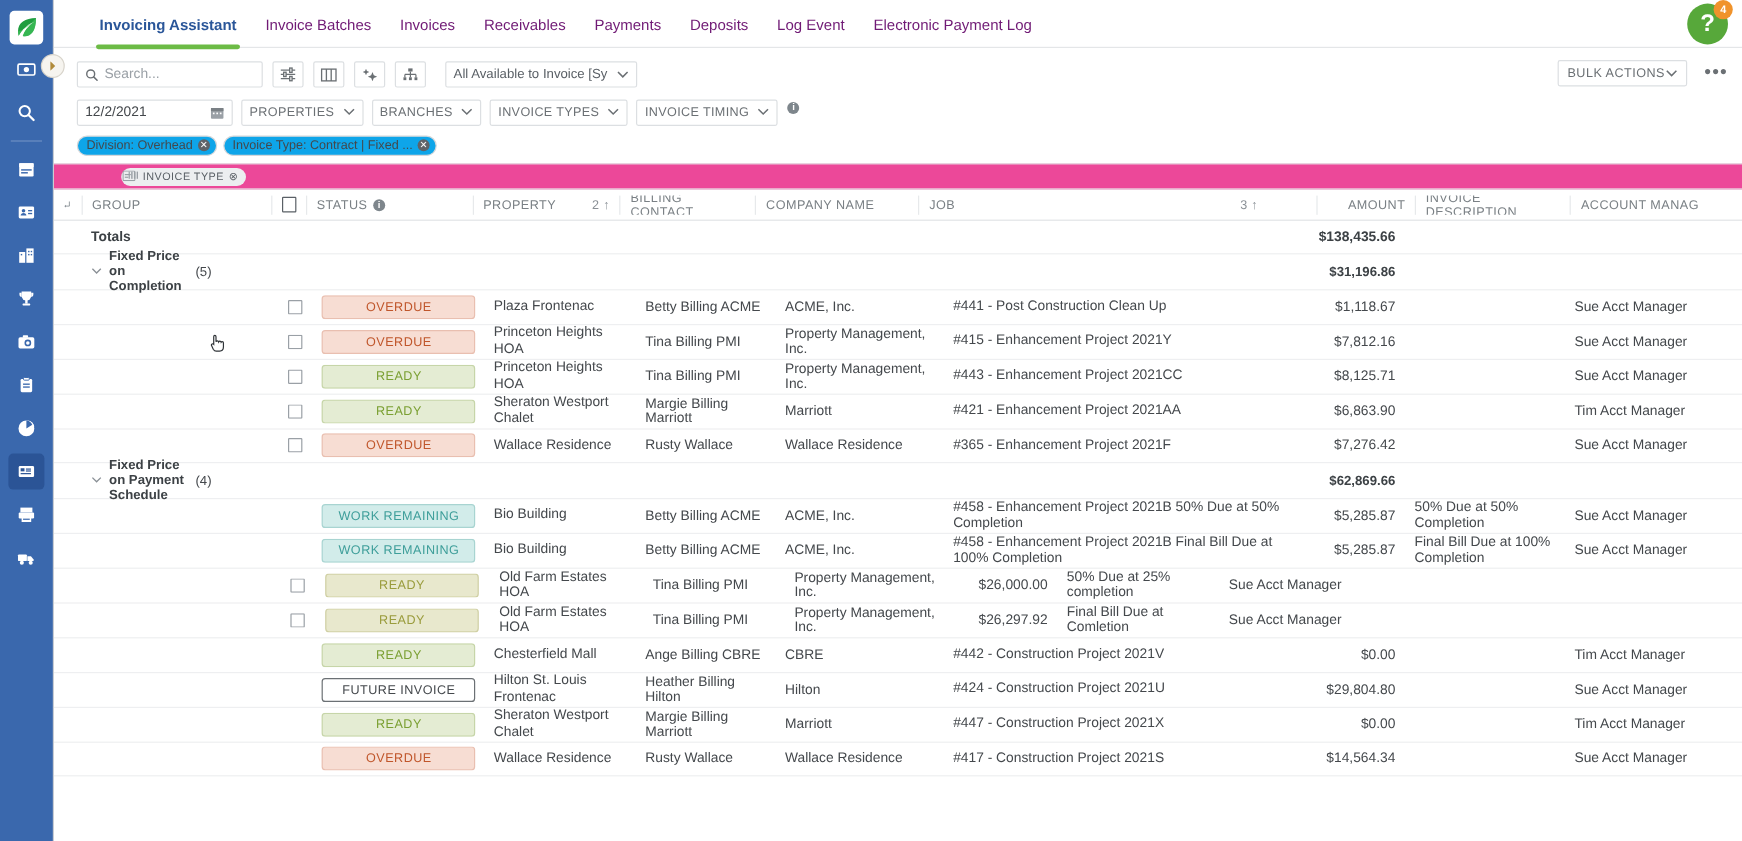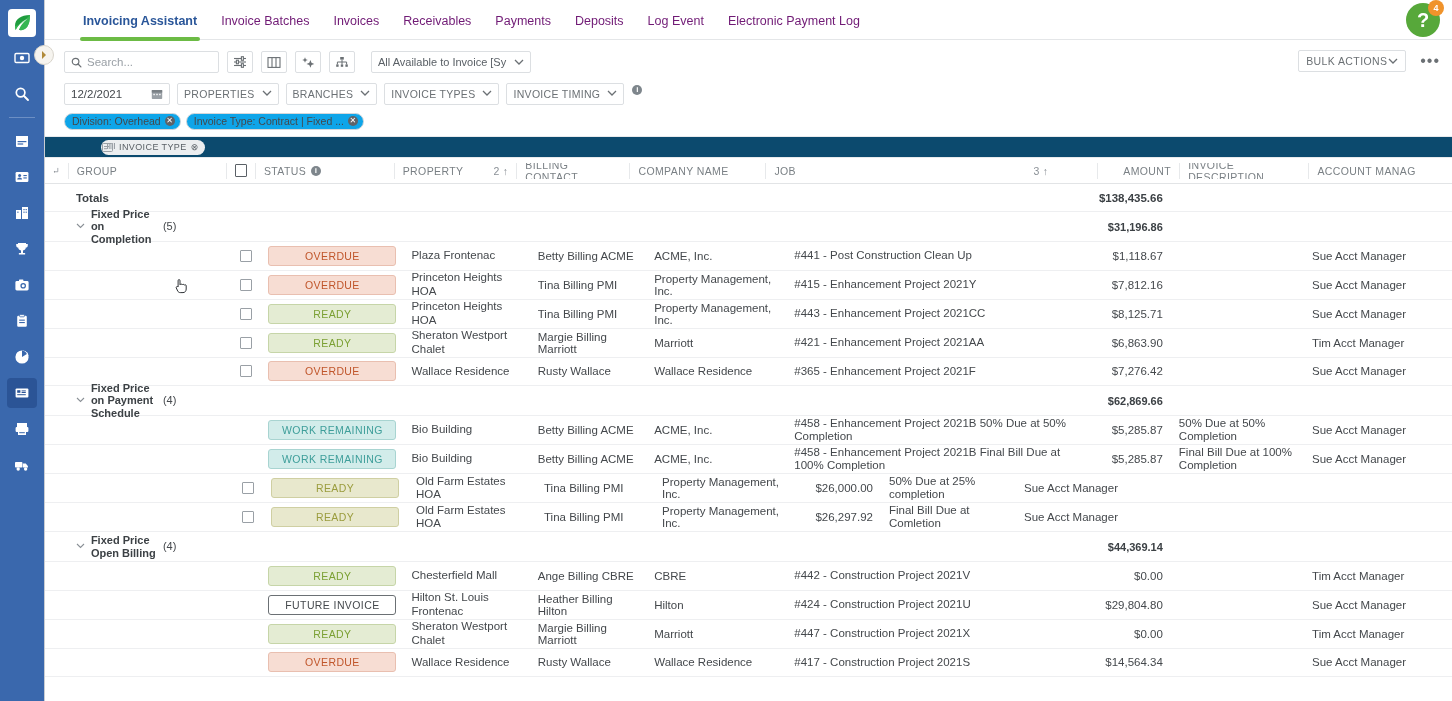--- a/index.html
+++ b/index.html
@@ -93,21 +93,21 @@
     margin-left: 8px; display: flex; align-items: center; justify-content: center;
     background: #fff; color: #6b7074;
   }
   .sel-box {
     height: 22px; border: 1px solid #dcdfe2; border-radius: 2px;
     display: flex; align-items: center; padding: 0 6px; gap: 6px;
     background: #fff; font-size: 11px; color: #5a6066; white-space: nowrap;
   }
   #sel-avail { width: 160px; margin-left: 16px; justify-content: space-between; }
   .date-box {
-    width: 106px; height: 22px; border: 1px solid #dcdfe2; border-radius: 2px;
+    width: 130px; height: 22px; border: 1px solid #dcdfe2; border-radius: 2px;
     display: flex; align-items: center; justify-content: space-between;
     padding: 0 6px; background: #fff; font-size: 11.5px; color: #44484c;
   }
   .filter-sel {
     height: 22px; border: 1px solid #dcdfe2; border-radius: 2px;
     display: flex; align-items: center; gap: 7px; padding: 0 6px;
     margin-left: 7px; background: #fff; font-size: 10.5px; color: #6b7074;
     letter-spacing: .3px; white-space: nowrap;
   }
   .info-dot {
@@ -129,21 +129,21 @@
     width: 108px; height: 22px; border: 1px solid #dcdfe2; border-radius: 2px;
     display: flex; align-items: center; justify-content: space-between;
     padding: 0 7px; font-size: 10.5px; color: #6b7074; letter-spacing: .4px; background: #fff;
   }
   #kebab { margin-left: 14px; color: #6b7074; font-size: 16px; letter-spacing: 1px; }
 
   
   #groupbar {
     height: 22px; border-top: 1px solid #e8eaec; border-bottom: 1px solid #e8eaec;
     display: flex; align-items: center; padding-left: 56px; margin-top: 4px;
-    background: #0c4a6e;
+    background: #ec4899;
   }
   #groupbar .gb-icon { position: absolute; left: 57px; color: #9aa0a6; }
   .group-pill {
     height: 15px; background: #eceef0; border-radius: 8px;
     display: flex; align-items: center; gap: 4px; padding: 0 6px;
     font-size: 9px; color: #5a6066; letter-spacing: .4px;
   }
 
   
   #table { width: 100%; font-size: 11.5px; color: #44484c; }
@@ -693,35 +693,20 @@
             <span class="chk"></span>
           </div>
           <div class="c c-status"><span class="badge ready2">READY</span></div>
           <div class="c c-prop wrapcell">Old Farm Estates HOA</div>
           <div class="c c-contact">Tina Billing PMI</div>
           <div class="c c-company">Property Management, Inc.</div>
           <div class="c c-amount">$26,297.92</div>
           <div class="c c-desc wrapcell">Final Bill Due at Comletion</div>
           <div class="c c-acct">Sue Acct Manager</div>
         </div>
-        <div class="row grouprow">
-          <div class="c c-sort"></div>
-          <div class="c c-group"><span class="caret"><svg width="9" height="6" viewBox="0 0 9 6">
-                <path d="M1 1l3.5 3.5L8 1" fill="none" stroke="#8a9096" stroke-width="1.1"></path>
-              </svg></span><span class="gname">Fixed Price Open Billing</span><span class="gcount">(4)</span></div>
-          <div class="c c-check"></div>
-          <div class="c c-status"></div>
-          <div class="c c-prop"></div>
-          <div class="c c-contact"></div>
-          <div class="c c-company"></div>
-          <div class="c c-job"></div>
-          <div class="c c-amount">$44,369.14</div>
-          <div class="c c-desc"></div>
-          <div class="c c-acct"></div>
-        </div>
         <div class="row data">
           <div class="c c-sort"></div>
           <div class="c c-group"></div>
           <div class="c c-check"></div>
           <div class="c c-status"><span class="badge ready">READY</span></div>
           <div class="c c-prop wrapcell">Chesterfield Mall</div>
           <div class="c c-contact">Ange Billing CBRE</div>
           <div class="c c-company">CBRE</div>
           <div class="c c-job wrapcell">#442 - Construction Project 2021V</div>
           <div class="c c-amount">$0.00</div>

